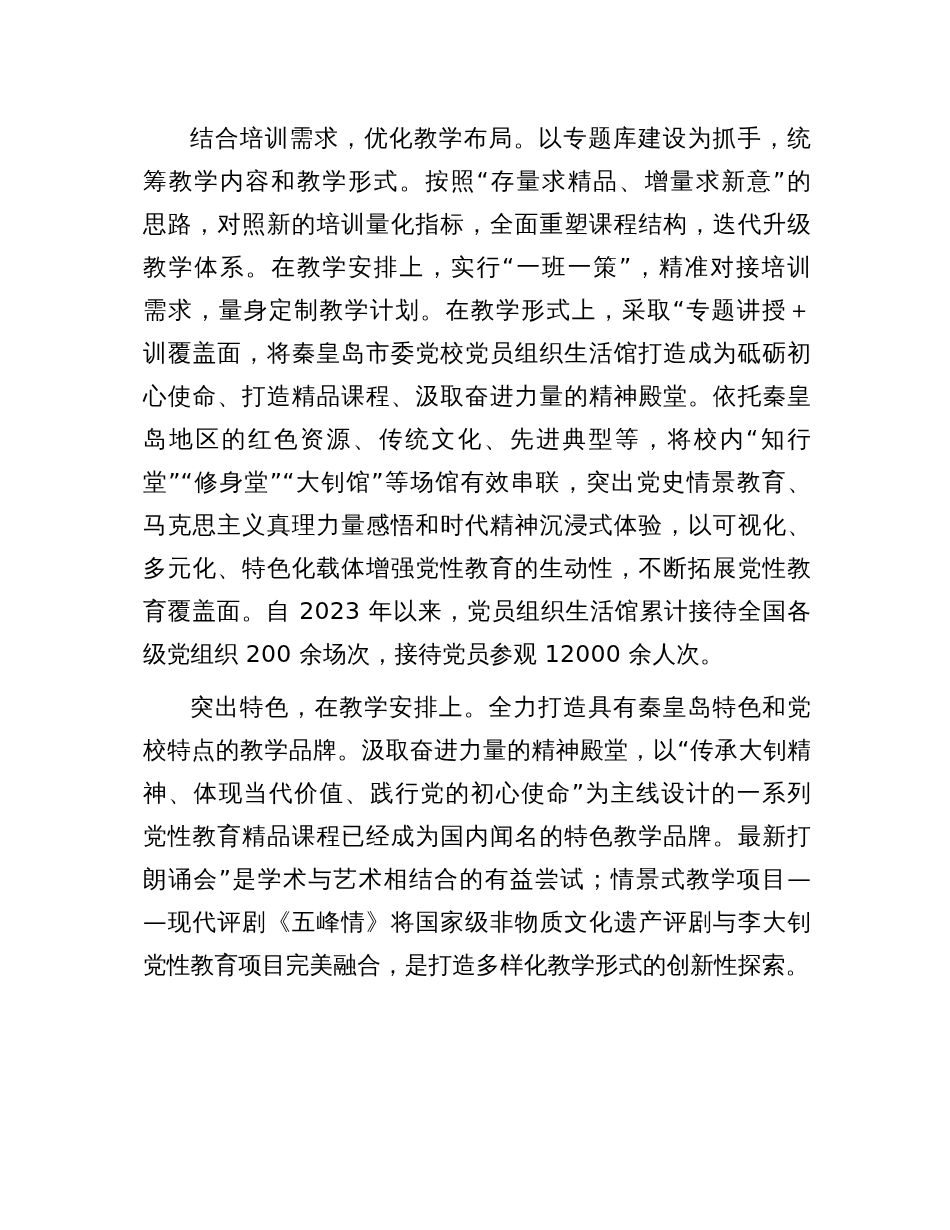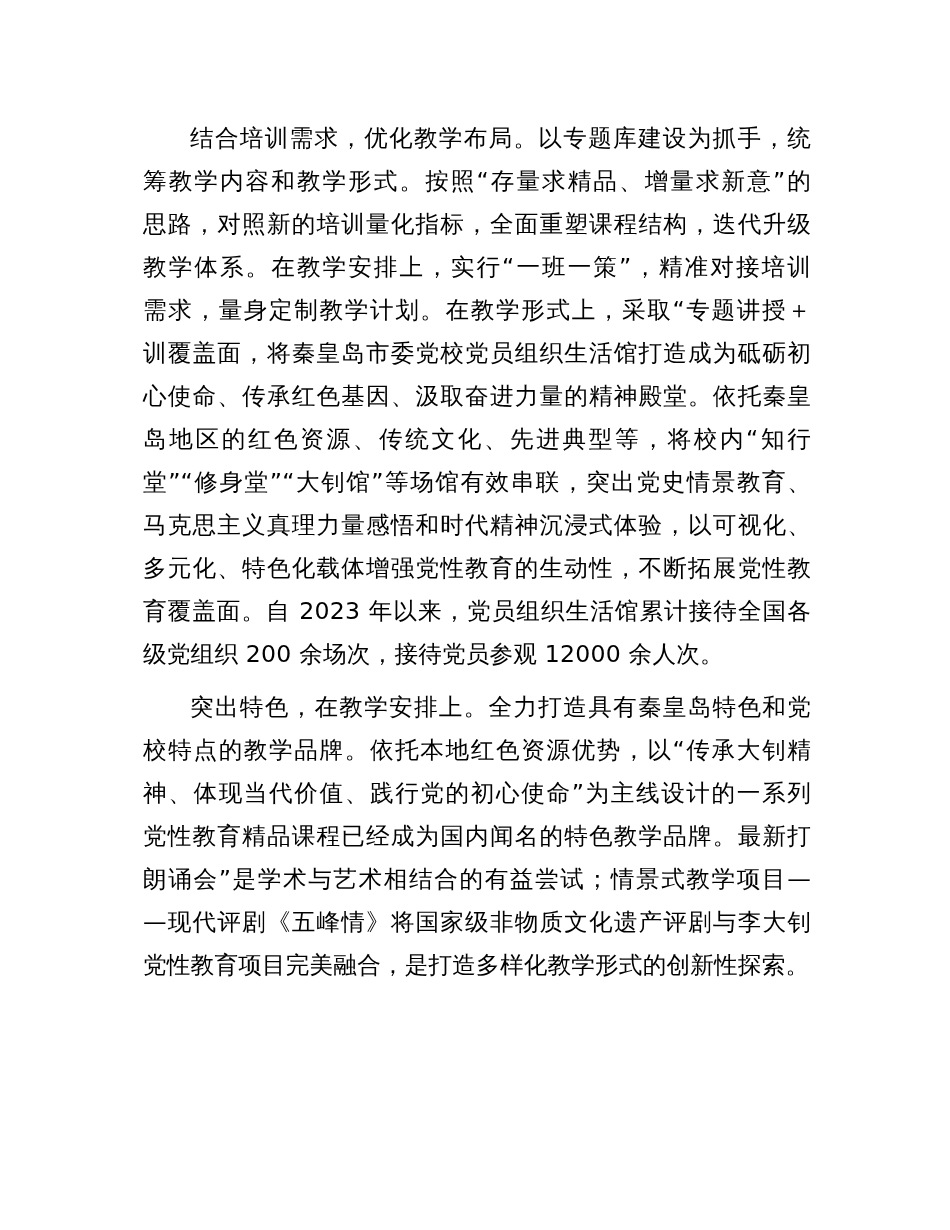--- a/index.html
+++ b/index.html
@@ -26,30 +26,30 @@
 <body>
 
 <div class="page">
   <p class="para" id="p0">
       <span class="line first">结合培训需求，优化教学布局。以专题库建设为抓手，统</span>
       <span class="line">筹教学内容和教学形式。按照“存量求精品、增量求新意”的</span>
       <span class="line">思路，对照新的培训量化指标，全面重塑课程结构，迭代升级</span>
       <span class="line">教学体系。在教学安排上，实行“一班一策”，精准对接培训</span>
       <span class="line">需求，量身定制教学计划。在教学形式上，采取“专题讲授＋</span>
       <span class="line">训覆盖面，将秦皇岛市委党校党员组织生活馆打造成为砥砺初</span>
-      <span class="line">心使命、传承红色基因、汲取奋进力量的精神殿堂。依托秦皇</span>
+      <span class="line">心使命、打造精品课程、汲取奋进力量的精神殿堂。依托秦皇</span>
       <span class="line">岛地区的红色资源、传统文化、先进典型等，将校内“知行</span>
       <span class="line">堂”“修身堂”“大钊馆”等场馆有效串联，突出党史情景教育、</span>
       <span class="line">马克思主义真理力量感悟和时代精神沉浸式体验，以可视化、</span>
       <span class="line">多元化、特色化载体增强党性教育的生动性，不断拓展党性教</span>
       <span class="line">育覆盖面。自 2023 年以来，党员组织生活馆累计接待全国各</span>
       <span class="line last">级党组织 200 余场次，接待党员参观 12000 余人次。</span>
     </p>
   <p class="para" id="p1">
       <span class="line first">突出特色，在教学安排上。全力打造具有秦皇岛特色和党</span>
-      <span class="line">校特点的教学品牌。依托本地红色资源优势，以“传承大钊精</span>
+      <span class="line">校特点的教学品牌。汲取奋进力量的精神殿堂，以“传承大钊精</span>
       <span class="line">神、体现当代价值、践行党的初心使命”为主线设计的一系列</span>
       <span class="line">党性教育精品课程已经成为国内闻名的特色教学品牌。最新打</span>
       <span class="line">朗诵会”是学术与艺术相结合的有益尝试；情景式教学项目—</span>
       <span class="line">—现代评剧《五峰情》将国家级非物质文化遗产评剧与李大钊</span>
       <span class="line last">党性教育项目完美融合，是打造多样化教学形式的创新性探索。</span>
     </p>
 </div>
 
 </body></html>

